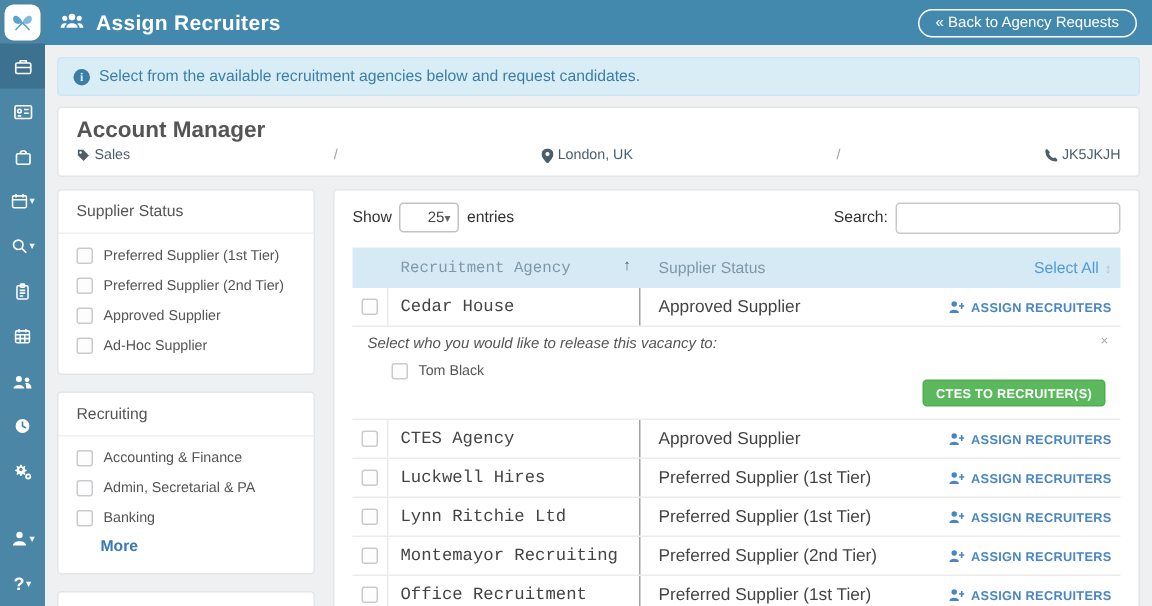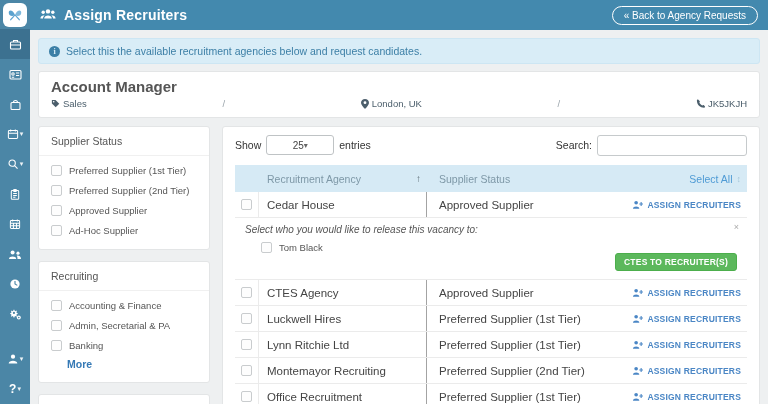--- a/index.html
+++ b/index.html
@@ -48,31 +48,31 @@
   .filter-body { padding:9px 12px 10px 12px; }
   .check-row { display:flex; align-items:center; gap:7px; margin:0 0 9px 0; cursor:pointer; }
   .filter-body .check-row:last-of-type { margin-bottom:3px; }
   .cb { width:11px; height:11px; border:1px solid #c9ccce; border-radius:2px; background:#fdfdfd; flex:0 0 auto; }
   .check-label { font-size:9.5px; color:#555; }
   .more-link { font-size:10.5px; font-weight:bold; color:#3579b5; cursor:pointer; display:inline-block; margin-top:2px;padding-left:16px; }
 
   
   .table-card { flex:1; padding:6px 12px 12px 12px; min-height:330px; }
   .table-controls { display:flex; align-items:center; font-size:10.5px; color:#333; height:24px; margin-bottom:8px; }
-  .show-select { display:inline-flex; align-items:center; justify-content:center; width:68px; height:20px;
+  .show-select { display:inline-flex; align-items:center; justify-content:flex-end; width:40px; height:20px;
                  border:1px solid #bfc3c5; border-radius:3px; margin:16px 5px; padding:0 5px; font-size:10px; color:#444;
                  background:#fff; cursor:pointer; }
   .show-select .caret { font-size:8px; color:#666; }
   .search-wrap { margin-left:auto; display:flex; align-items:center; gap:5px; }
   .search-input { width:150px; height:21px; border:1px solid #c6cacc; border-radius:3px; padding:0 5px;
                   font-size:11px; font-family:inherit; }
 
   .thead { display:flex; align-items:center; background:#d6eaf5; height:27px; font-size:10.5px; color:#7e98a7; }
   .col-cb { width:24px; flex:0 0 auto; display:flex; align-items:center; justify-content:center; }
-  .col-agency { width:168px; flex:0 0 auto; padding-left:8px; display:flex; align-items:center; }
+  .col-agency { width:168px; flex:0 0 auto; padding-left:8px; display:flex; align-items:center;font-family:Liberation Mono, monospace; }
   .col-status { flex:1; padding-left:12px; }
   .col-actions { flex:0 0 auto; padding-right:6px; display:flex; align-items:center; justify-content:flex-end; min-width:130px; }
   .sort-up { margin-left:auto; color:#5b6b74; font-size:10px; padding-right:6px; }
   .select-all { color:#4f9bd5; cursor:pointer; }
   .sort-both { color:#a5c6da; font-size:9px; margin-left:4px; }
 
   .trow { display:flex; align-items:stretch; border-bottom:1px solid #ebebeb; height:26px; font-size:11.5px; color:#444; background:#fff; }
   .trow .col-cb { border-right:1px solid #ebebeb; }
   .trow .col-agency { border-right:1px solid #a3a3a3; }
   .trow .col-status, .trow .col-agency, .trow .col-actions { display:flex; align-items:center; }
@@ -195,21 +195,21 @@
       <path d="M15.6 10.5 C15.6 7.6 12.6 7 11.4 7.8 C12.6 8.6 13 9.5 13 10.5 Z"></path>
   </svg>
   <span class="topbar-title">Assign Recruiters</span>
   <button class="back-btn">« Back to Agency Requests</button>
 </div>
 
 <div class="content">
 
   <div class="banner">
     <span class="info-icon">i</span>
-    <span>Select this the available recruitment agencies below and request candidates.</span>
+    <span>Select from the available recruitment agencies below and request candidates.</span>
   </div>
 
   <div class="card account-card">
     <div class="account-title">Account Manager</div>
     <div class="account-tags">
       <span class="tag-item">
         <svg width="9" height="9" viewBox="0 0 10 10" fill="#4b5e6b">
           <path d="M1 1 h4 L9.2 5.2 5.2 9.2 1 5 Z"></path>
             <circle cx="3" cy="3" r=".9" fill="#fff"></circle>
         </svg>

